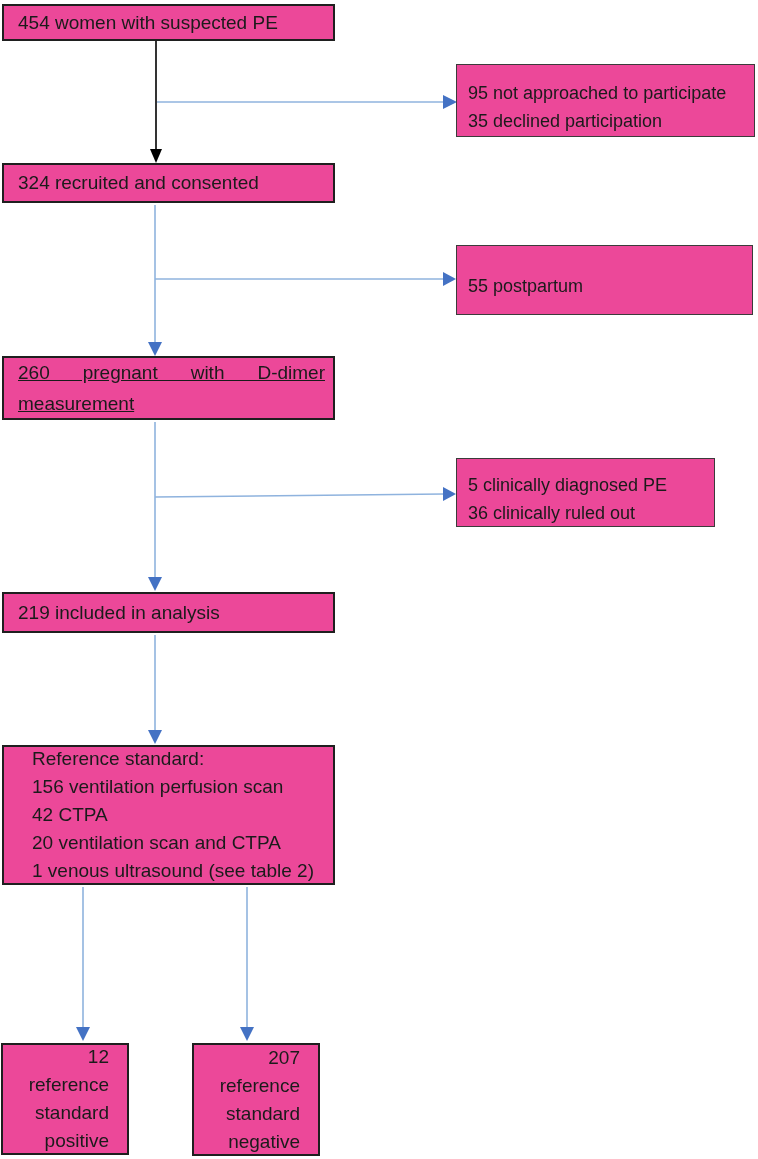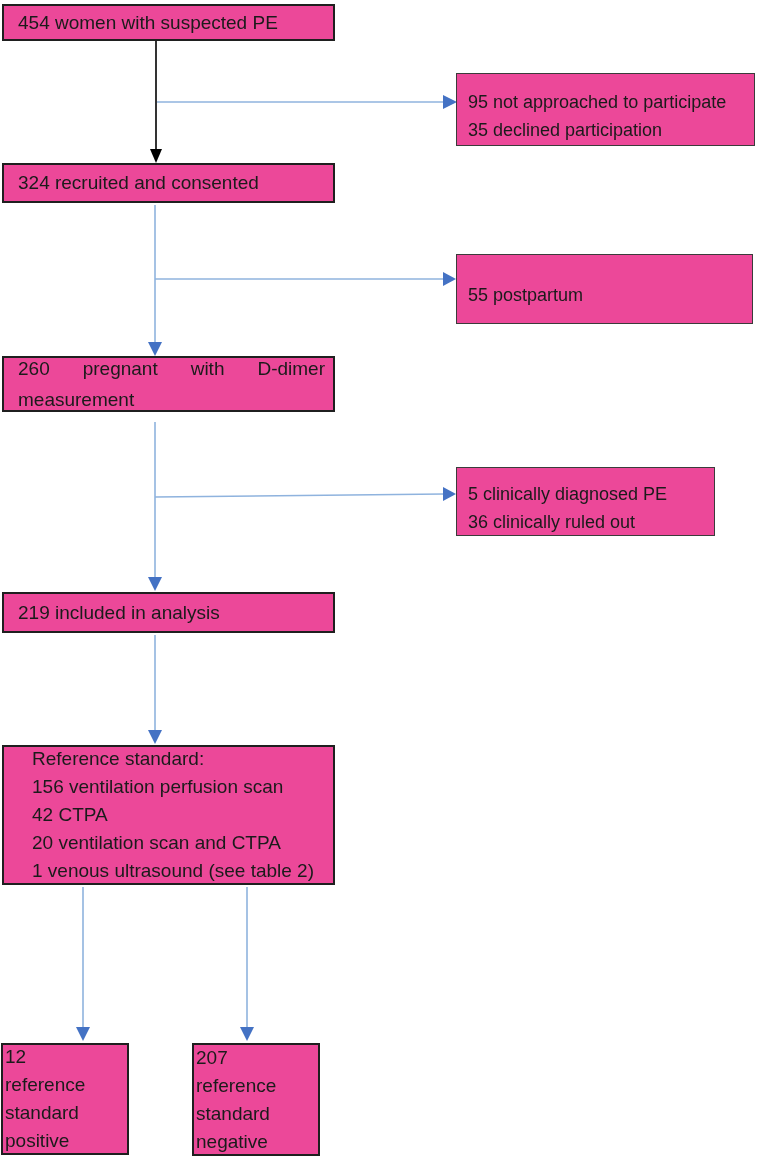--- a/index.html
+++ b/index.html
@@ -35,35 +35,34 @@
   .main-box {
     border: 2px solid #1f1f1f;
     font-size: 19px;
     padding: 2px 8px 2px 14px;
   }
   .right-box {
     border: 1.5px solid #3b3b3b;
     font-size: 18px;
     padding: 14px 2px 2px 11px;
     line-height: 28px;
-    margin-top: 9px;
   }
   .multi-line {
     line-height: 28px;
   }
   .justified {
     text-align: justify;
     line-height: 31px;
   }
   .bottom-box {
     border: 2px solid #1f1f1f;
     font-size: 19px;
-    text-align: left;
+    text-align: right;
     line-height: 28px;
-    padding: 2px;
+    padding: 18px;
   }
   .box .line { white-space: nowrap; }
 </style>
 </head>
 <body>
 
 <div id="canvas">
 
   <svg id="connectors" viewBox="0 0 758 1159" xmlns="http://www.w3.org/2000/svg">
 
@@ -96,21 +95,21 @@
   </svg>
 
   <div class="box main-box" style="left:2px; top:4px; width:333px; height:37px;">
     <div class="line">454 women with suspected PE</div>
   </div>
 
   <div class="box main-box" style="left:2px; top:163px; width:333px; height:40px;">
     <div class="line">324 recruited and consented</div>
   </div>
 
-  <div class="box main-box" style="left:2px; top:356px; width:333px; height:56px;">
+  <div class="box main-box" style="left:2px; top:356px; width:333px; height:64px;text-decoration:underline;">
     <div class="justified">260 pregnant with D-dimer measurement</div>
   </div>
 
   <div class="box main-box" style="left:2px; top:592px; width:333px; height:41px;">
     <div class="line">219 included in analysis</div>
   </div>
 
   <div class="box main-box multi-line" style="left:2px; top:745px; width:333px; height:140px;padding-left:28px;">
     <div class="line">Reference standard:</div>
     <div class="line">156 ventilation perfusion scan</div>

